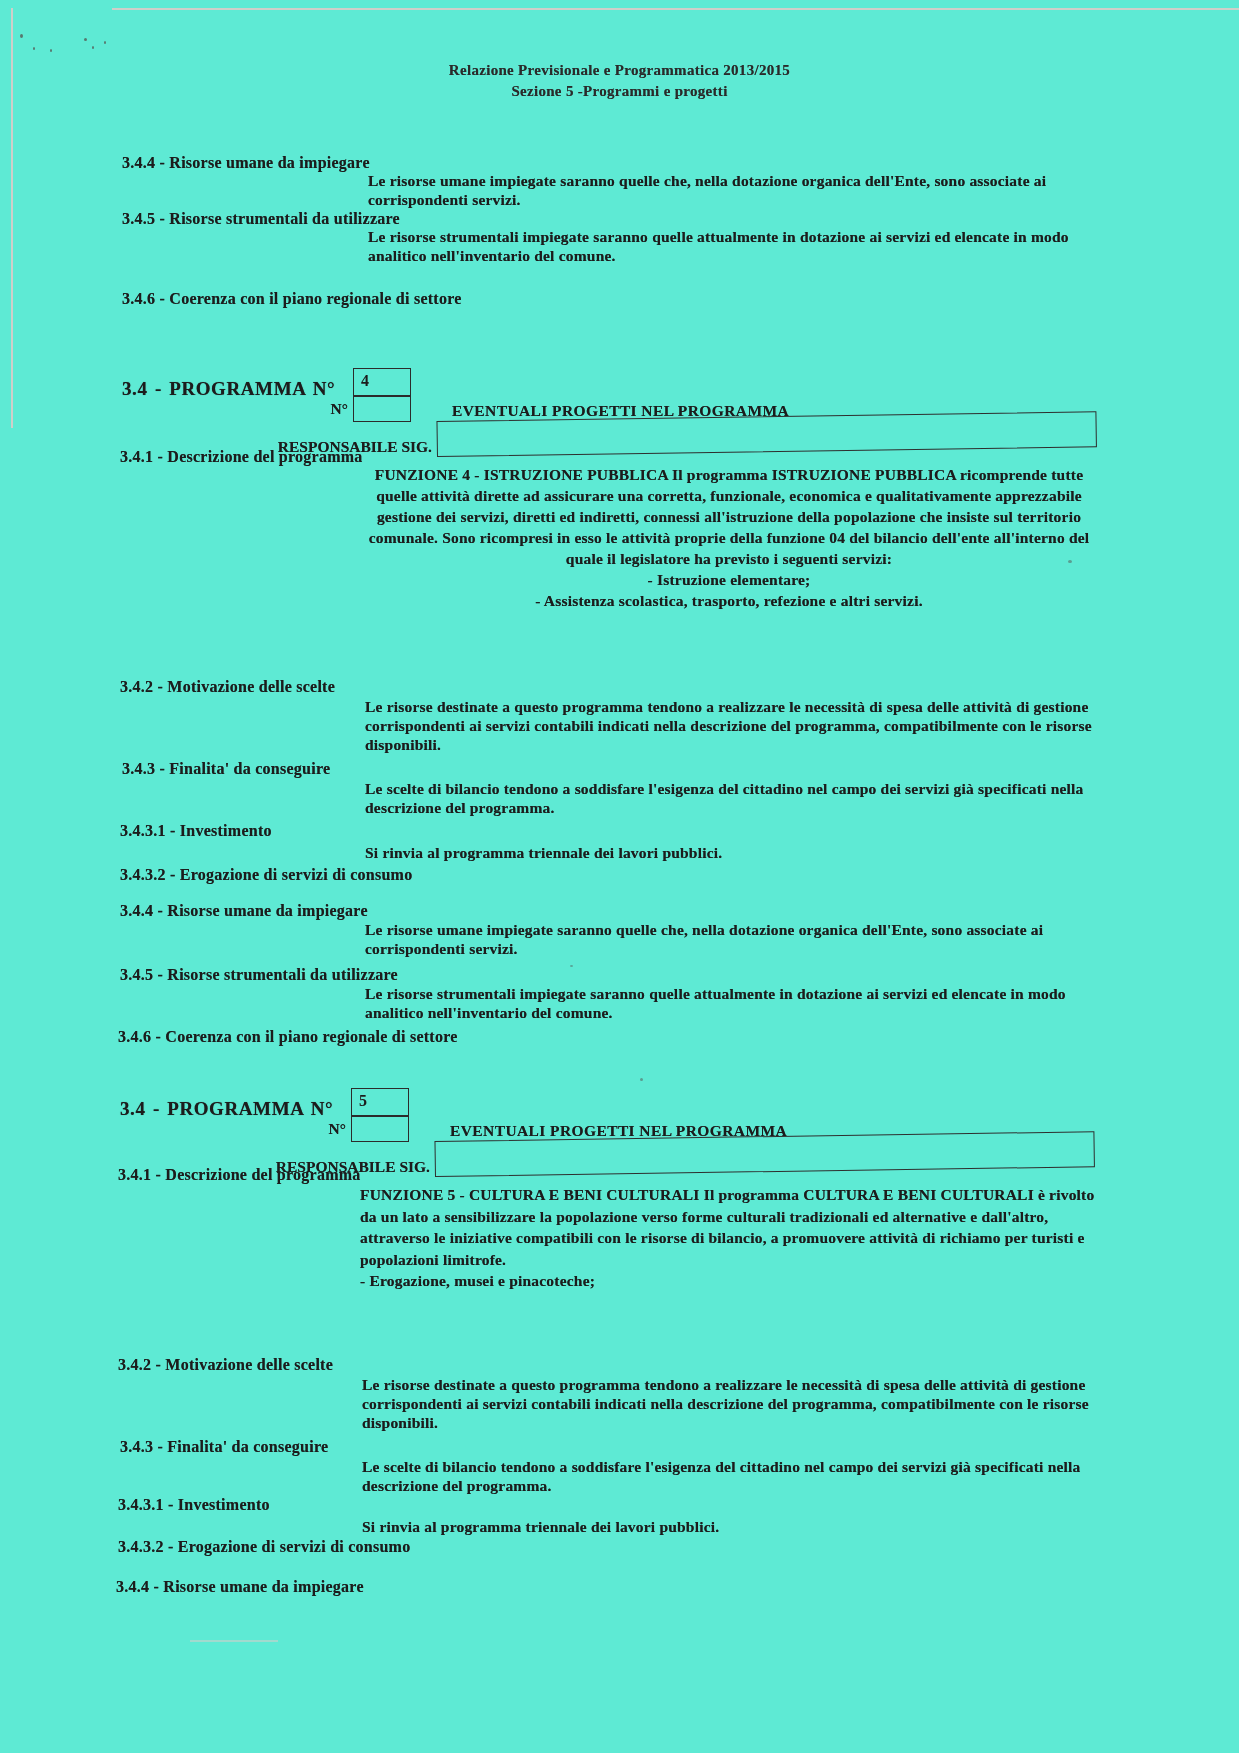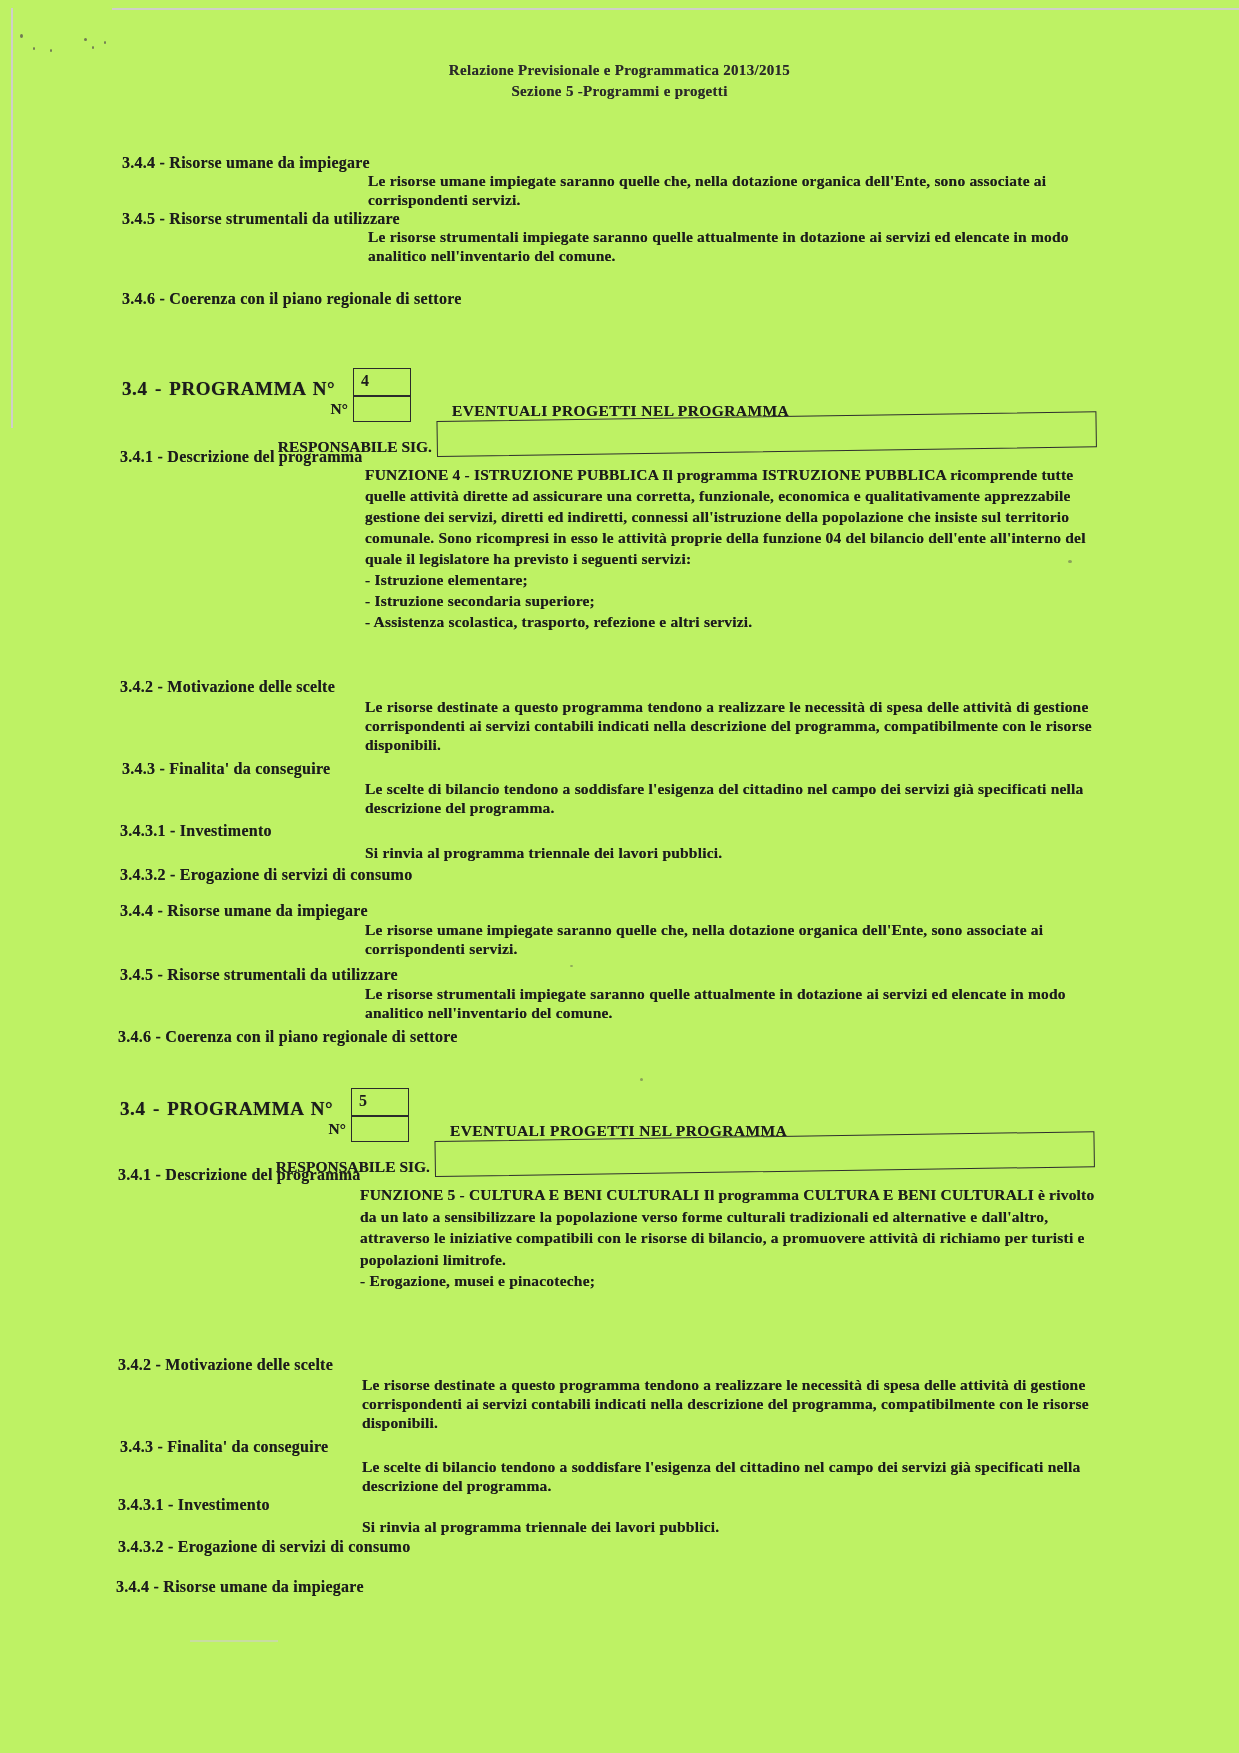--- a/index.html
+++ b/index.html
@@ -1,18 +1,18 @@
 <!DOCTYPE html>
 <html><head>
 <meta charset="utf-8">
 <style>
   html,body{margin:0;padding:0;background:#e8e8e6;}
   .page{
     position:relative;width:1239px;height:1753px;margin:0 auto;
-    background:#bef264;overflow:hidden;
+    background:#5eead4;overflow:hidden;
     font-family:"Liberation Serif","DejaVu Serif",serif;
     color:#1c1c1c;font-weight:700;
   }
   .page *{box-sizing:border-box;}
   .abs{position:absolute;}
   .doc-header{left:0;right:0;top:60px;text-align:center;font-size:15px;line-height:21px;letter-spacing:.3px;color:#2a2a2a;text-shadow:0 0 .6px rgba(40,40,40,.55);}
   .sec-label{font-size:16px;letter-spacing:.25px;white-space:nowrap;text-shadow:0 0 .6px rgba(30,30,30,.6);}
   .body-text{font-size:15.5px;line-height:19px;letter-spacing:.2px;text-shadow:0 0 .6px rgba(30,30,30,.6);}
   .prog-title{font-size:19px;letter-spacing:.6px;word-spacing:2px;white-space:nowrap;text-shadow:0 0 .7px rgba(25,25,25,.65);}
   .num-box{border:1.6px solid #2b2b2b;background:transparent;font-size:16px;padding:3px 0 0 7px;}
@@ -57,24 +57,23 @@
     <div class="abs prog-title" style="left:122px;top:12px;">3.4 - PROGRAMMA N°</div>
     <div class="abs num-box" style="left:353px;top:2px;width:58px;height:28px;">4</div>
     <div class="abs num-box" style="left:353px;top:30px;width:58px;height:26px;"></div>
     <div class="abs small-label" style="left:290px;top:34px;width:58px;text-align:right;">N°</div>
     <div class="abs small-label" style="left:452px;top:36px;letter-spacing:.4px;">EVENTUALI PROGETTI NEL PROGRAMMA</div>
     <div class="abs proj-box" style="left:437px;top:55px;width:660px;height:36px;"></div>
     <div class="abs small-label" style="left:222px;top:72px;width:210px;text-align:right;">RESPONSABILE SIG.</div>
   </div>
 
   <div class="abs sec-label" style="left:120px;top:448px;">3.4.1 - Descrizione del programma</div>
-  <div class="abs body-text" style="left:365px;top:464px;width:728px;line-height:21px;">
+  <div class="abs body-text" style="left:365px;top:464px;width:728px;line-height:21px;text-align:center;">
     <div>FUNZIONE 4 - ISTRUZIONE PUBBLICA  Il programma ISTRUZIONE PUBBLICA ricomprende tutte quelle attività dirette ad assicurare una corretta, funzionale, economica e qualitativamente apprezzabile gestione dei servizi, diretti ed indiretti, connessi all'istruzione della popolazione che insiste sul territorio comunale. Sono ricompresi in esso le attività proprie della funzione 04 del bilancio dell'ente all'interno del quale il legislatore ha previsto i seguenti servizi:</div>
     <div class="bullet">- Istruzione elementare;</div>
-    <div class="bullet">- Istruzione secondaria superiore;</div>
     <div class="bullet">- Assistenza scolastica, trasporto, refezione e altri servizi.</div>
   </div>
 
   <div class="abs sec-label" style="left:120px;top:678px;">3.4.2 - Motivazione delle scelte</div>
   <div class="abs body-text" style="left:365px;top:697px;width:734px;">Le risorse destinate a questo programma tendono a realizzare le necessità di spesa delle attività di gestione corrispondenti ai servizi contabili indicati nella descrizione del programma, compatibilmente con le risorse disponibili.</div>
 
   <div class="abs sec-label" style="left:122px;top:760px;">3.4.3 - Finalita' da conseguire</div>
   <div class="abs body-text" style="left:365px;top:779px;width:730px;">Le scelte di bilancio tendono a soddisfare l'esigenza del cittadino nel campo dei servizi già specificati nella descrizione del programma.</div>
 
   <div class="abs sec-label" style="left:120px;top:822px;">3.4.3.1 - Investimento</div>

